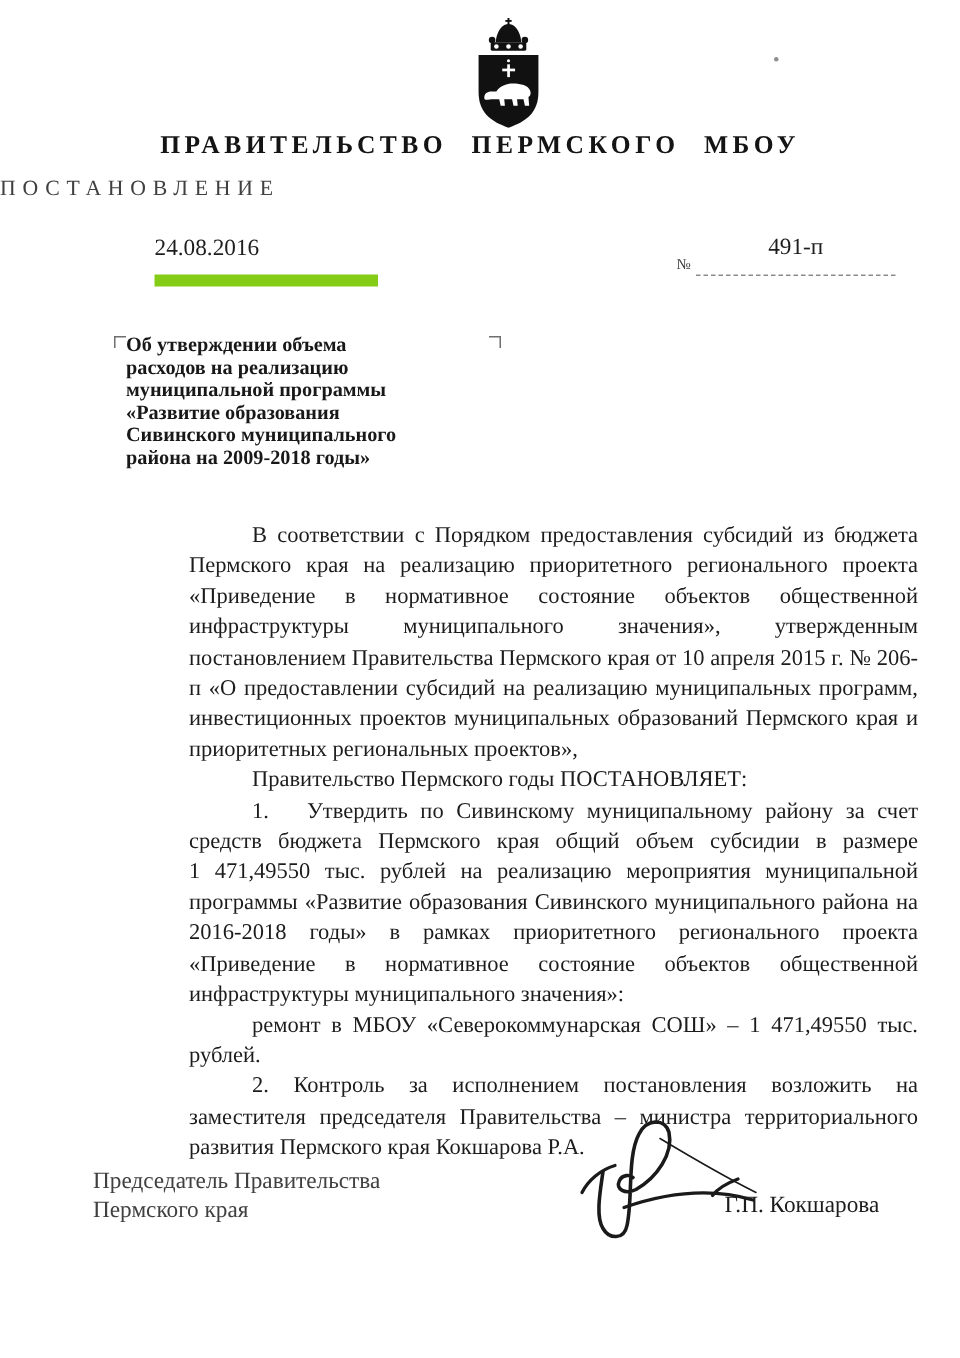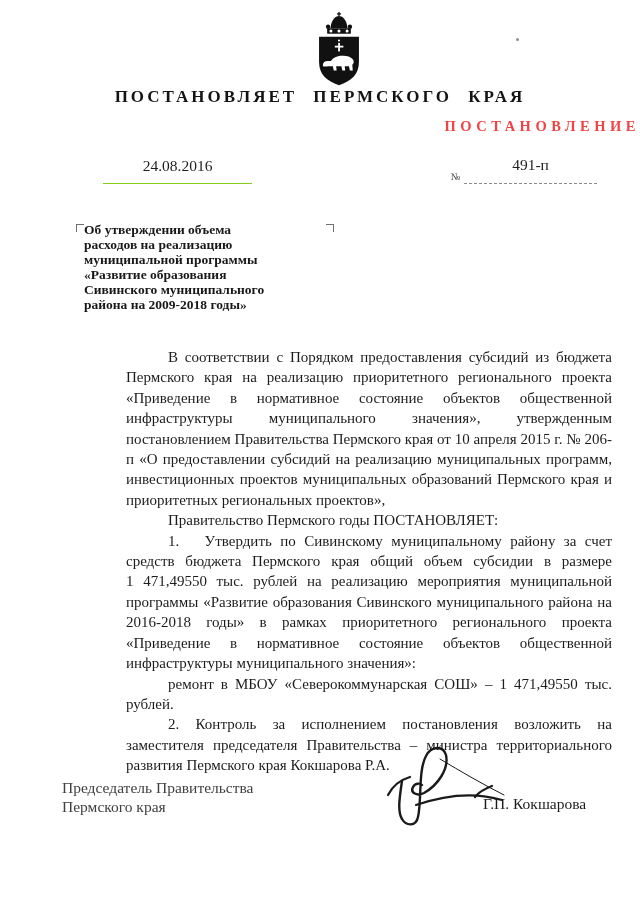--- a/index.html
+++ b/index.html
@@ -7,26 +7,26 @@
     position:relative;width:640px;height:905px;background:#ffffff;
     font-family:"Liberation Serif", serif;color:#1e1e1e;overflow:hidden;
   }
   .emblem{position:absolute;left:310px;top:12px;width:58px;height:76px;}
   .artifact{position:absolute;left:516px;top:38px;width:3px;height:3px;background:#8f8f8f;border-radius:50%;}
   .org-name{
     position:absolute;left:0;right:0;top:87px;text-align:center;
     font-weight:bold;font-size:17px;letter-spacing:3px;word-spacing:9px;color:#141414;
   }
   .doc-type{
-    position:absolute;left:0;right:0;top:118px;text-align:right;
-    font-weight:bold;font-size:14.5px;letter-spacing:4.5px;color:#ef4444;
+    position:absolute;left:0;right:0;top:118px;text-align:left;
+    font-weight:normal;font-size:14.5px;letter-spacing:4.5px;color:#404040;
   }
   .date-block{
     position:absolute;left:103px;top:157px;width:149px;height:26px;
-    text-align:center;font-size:15.5px;border-bottom:1px solid #84cc16;
+    font-size:15.5px;border-bottom:8px solid #84cc16;
   }
   .number-label{position:absolute;left:451px;top:171px;font-size:10px;color:#3a3a3a;}
   .number-block{
     position:absolute;left:464px;top:156px;width:133px;height:27px;
     text-align:center;font-size:15.5px;border-bottom:1.5px dashed #8b8b8b;
   }
   .subject{
     position:absolute;left:84px;top:223px;width:248px;
     font-weight:bold;font-size:13.5px;line-height:14.9px;white-space:pre-line;color:#181818;
   }
@@ -73,21 +73,21 @@
       <circle cx="30" cy="30" r="1.1"></circle>
       <rect x="29.1" y="32.5" width="1.9" height="9"></rect>
       <rect x="25.6" y="35.5" width="9" height="1.9"></rect>
 
       <path d="M13,56 C13,53 15,51.5 18,51.5 L21.5,51.5 C24,47.5 29,46 33,46 C39,46 43.5,47.5 45,50.5 C46,52.5 45.5,54.5 44,55.5 L44.5,61.5 L41.5,61.5 L40.5,57 L36,57 L36.5,61.5 L33.5,61.5 L32.5,57 L27,57 L27.5,61.5 L24.5,61.5 L23.5,57 L19,57 C16.2,57 13,58.5 13,56 Z"></path>
     </g>
   </svg>
 
   <span class="artifact"></span>
 
-  <div class="org-name">ПОСТАНОВЛЯЕТ ПЕРМСКОГО КРАЯ</div>
+  <div class="org-name">ПРАВИТЕЛЬСТВО ПЕРМСКОГО МБОУ</div>
   <div class="doc-type">ПОСТАНОВЛЕНИЕ</div>
 
   <div class="date-block">24.08.2016</div>
   <span class="number-label">№</span>
   <div class="number-block">491-п</div>
 
   <span class="corner corner-tl"></span>
   <span class="corner corner-tr"></span>
   <div class="subject">Об утверждении объема
 расходов на реализацию

